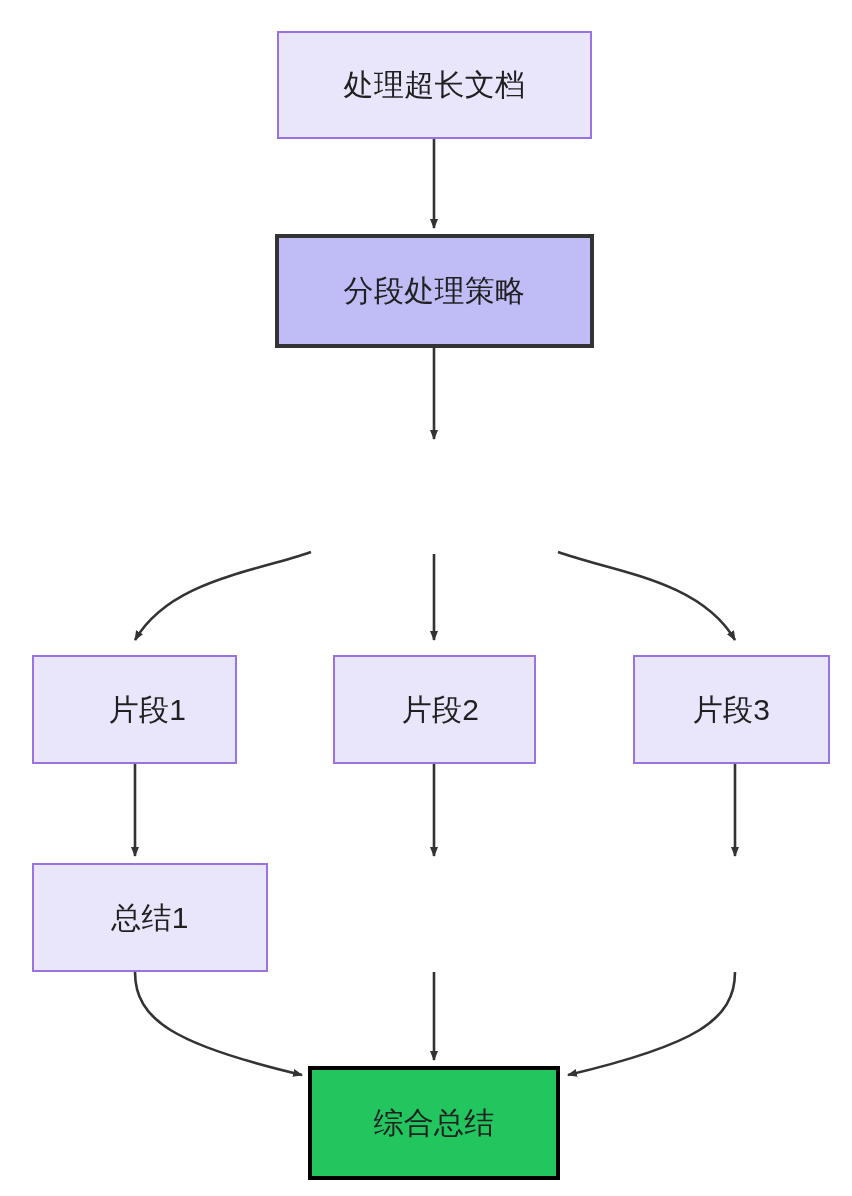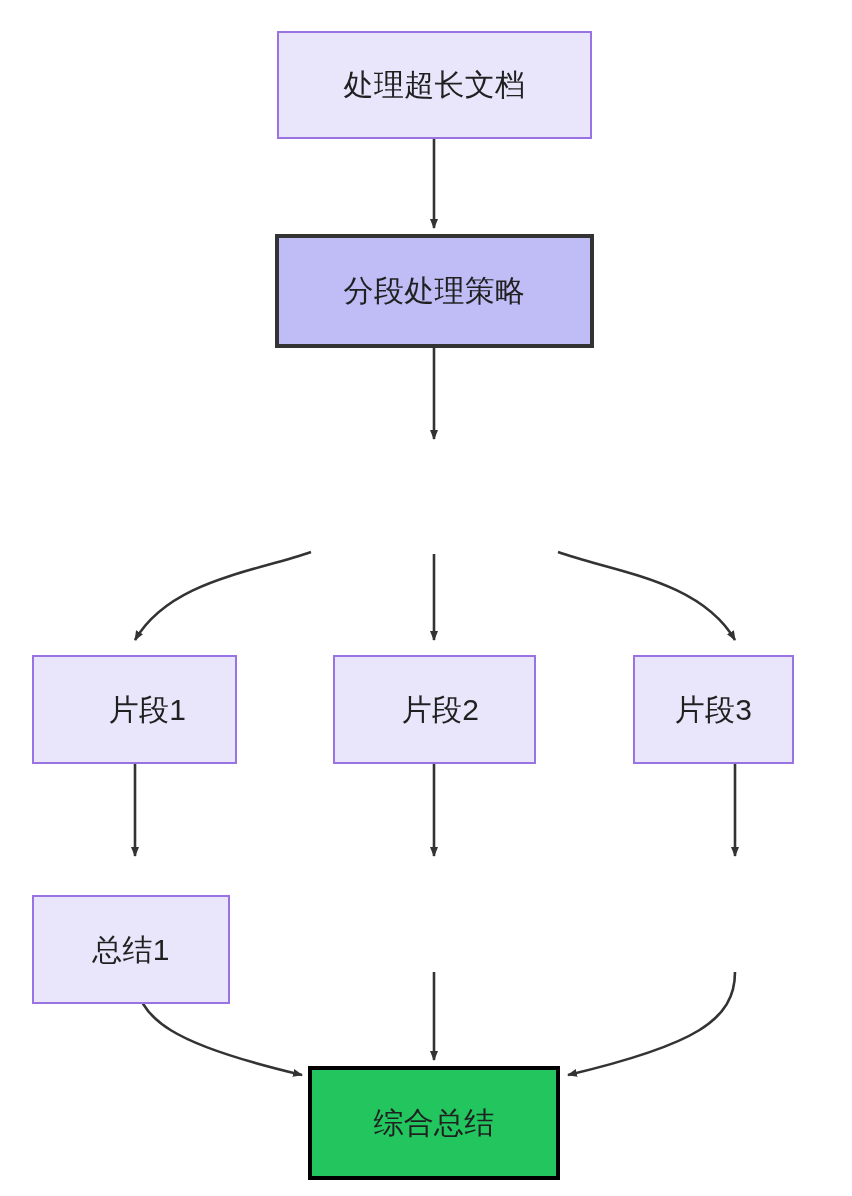--- a/index.html
+++ b/index.html
@@ -100,25 +100,25 @@
 
 
   <div class="node plain" style="left:32px; top:655px; width:205px; height:109px;padding-left:26px;">
     <span class="node-label">片段1</span>
   </div>
 
   <div class="node plain" style="left:333px; top:655px; width:203px; height:109px;padding-left:12px;">
     <span class="node-label">片段2</span>
   </div>
 
-  <div class="node plain" style="left:633px; top:655px; width:161px; height:109px;">
+  <div class="node plain" style="left:633px; top:655px; width:197px; height:109px;">
     <span class="node-label">片段3</span>
   </div>
 
-  <div class="node plain" style="left:32px; top:863px; width:198px; height:109px;margin-top:32px;">
+  <div class="node plain" style="left:32px; top:863px; width:236px; height:109px;">
     <span class="node-label">总结1</span>
   </div>
 
 
 
   <div class="node result" style="left:308px; top:1066px; width:252px; height:114px;">
     <span class="node-label">综合总结</span>
   </div>
 
 </div>

